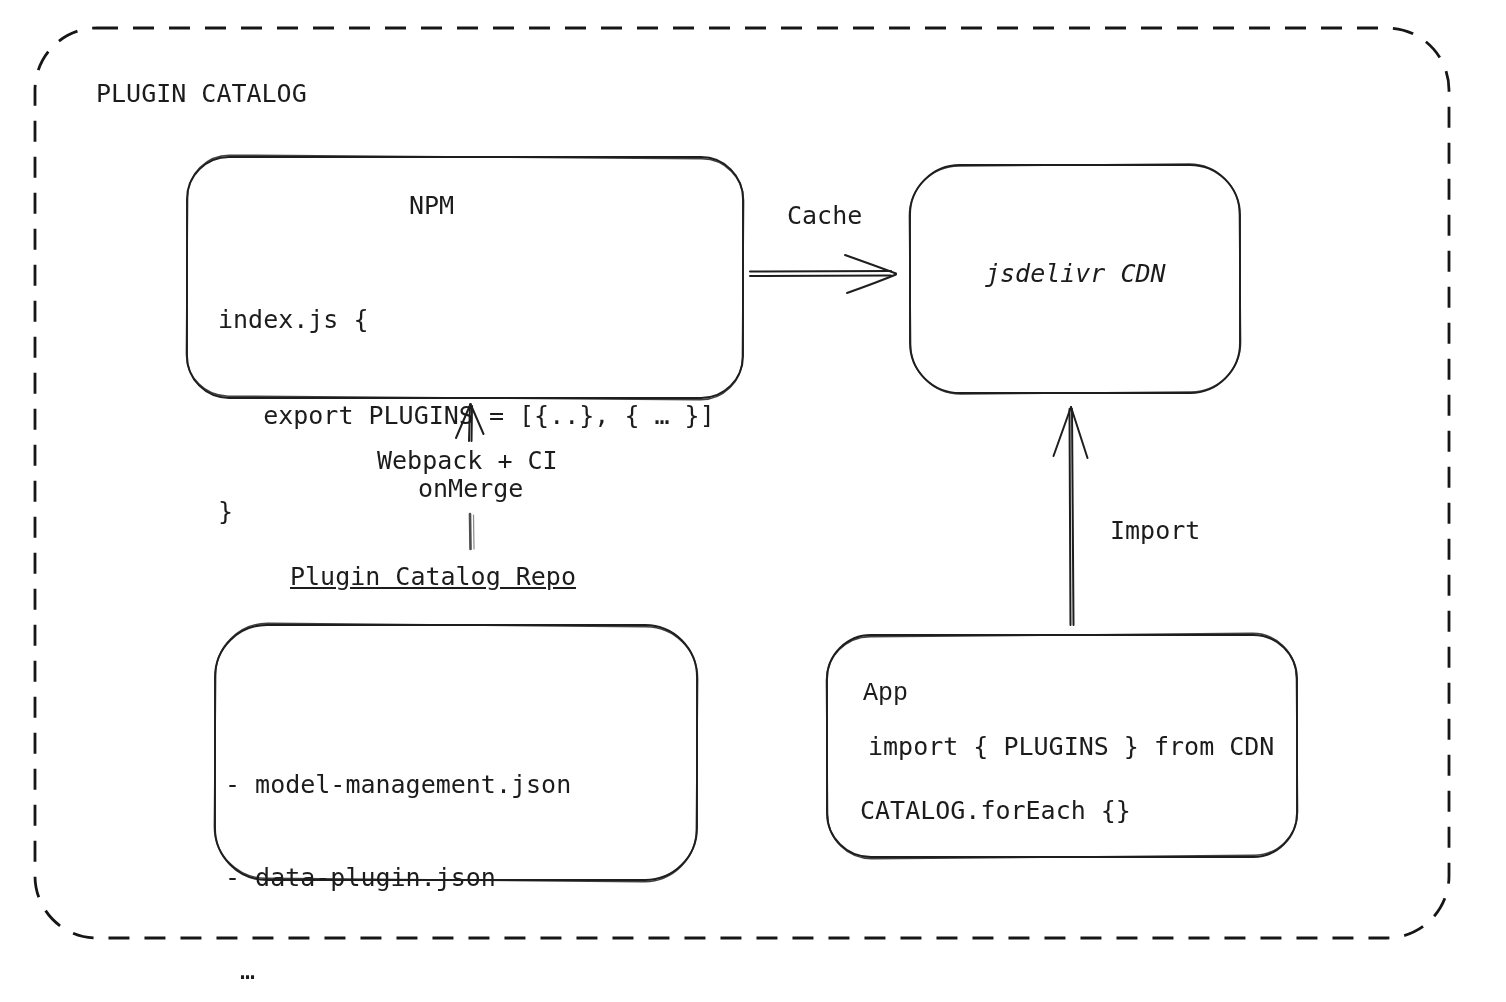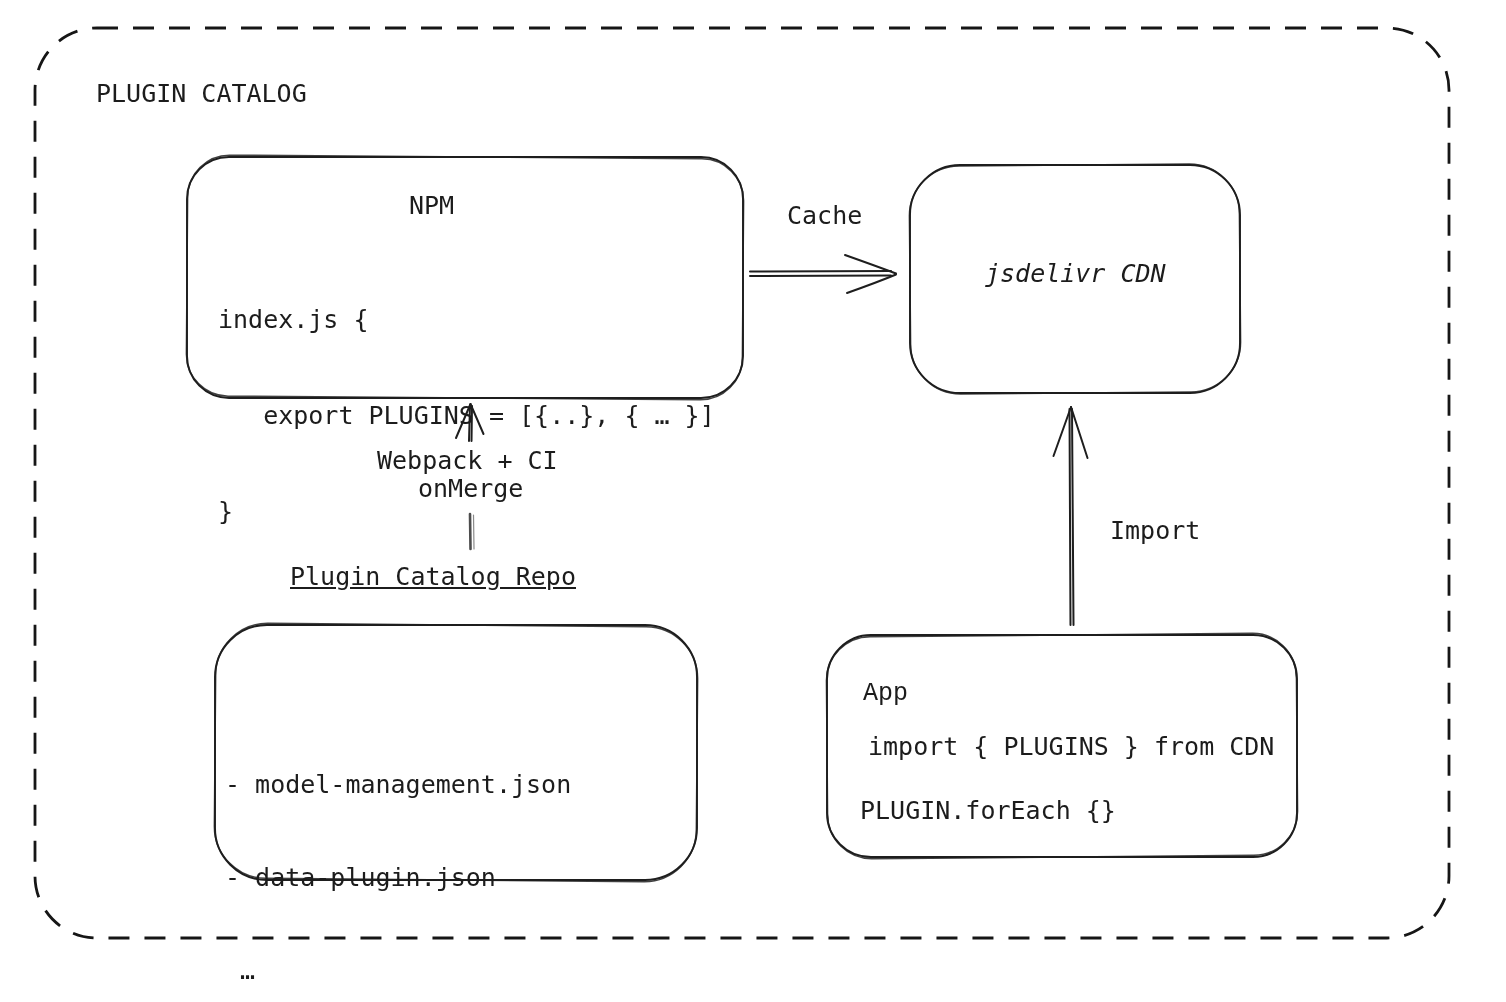--- a/index.html
+++ b/index.html
@@ -114,17 +114,17 @@
 
   <div class="t" style="left:290px; top:562px;text-decoration:underline;">Plugin Catalog Repo</div>
   <div class="t list" style="left:225px; top:707px;">
     <div>- model-management.json</div>
     <div>- data-plugin.json</div>
     <div> …</div>
   </div>
 
   <div class="t" style="left:863px; top:679px;font-family:Liberation Mono, monospace;">App</div>
   <div class="t" style="left:861px; top:732px;margin-left:7px;">import { PLUGINS } from CDN</div>
-  <div class="t" style="left:860px; top:796px;">PLUGIN.forEach {}</div>
+  <div class="t" style="left:860px; top:796px;">CATALOG.forEach {}</div>
 
   <div class="t" style="left:1110px; top:516px;">Import</div>
 
 </div>
 
 </body></html>

